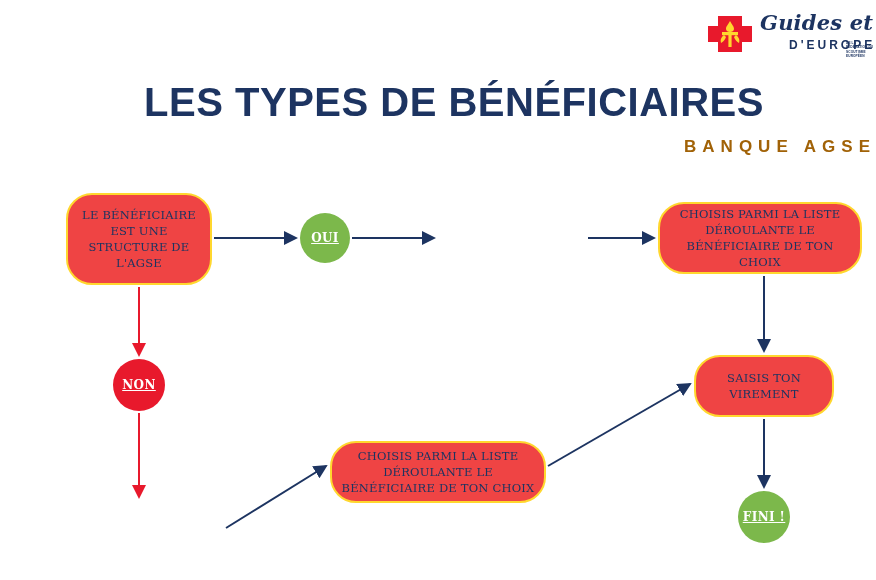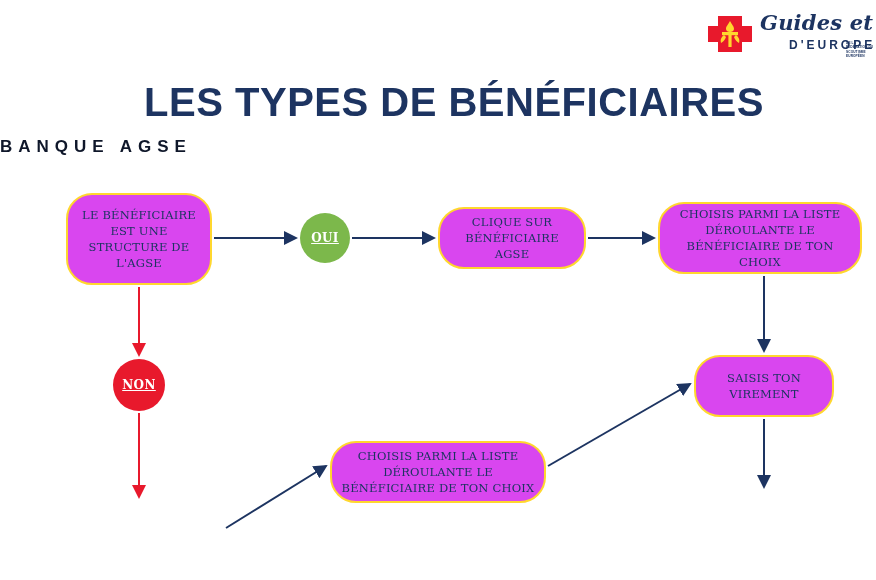--- a/index.html
+++ b/index.html
@@ -80,26 +80,26 @@
     font-size: 40px;
     letter-spacing: 0.5px;
     color: #1d3461;
     white-space: nowrap;
   }
   #page-subtitle {
     position: absolute;
     left: 0;
     top: 137px;
     width: 876px;
-    text-align: left;
+    text-align: right;
     font-family: "Liberation Sans", sans-serif;
     font-weight: bold;
     font-size: 17px;
     letter-spacing: 6px;
-    color: #0f172a;
+    color: #a16207;
   }
 
   
   #flow {
     position: absolute;
     left: 0;
     top: 0;
     width: 876px;
     height: 580px;
   }
@@ -117,21 +117,21 @@
     display: flex;
     align-items: center;
     justify-content: center;
     text-align: center;
     font-family: "DejaVu Serif", serif;
     color: #1d3461;
   }
   .node.box {
     border: 2px solid #ffd72e;
     border-radius: 26px;
-    background: #d946ef;
+    background: #ef4444;
     font-size: 11.5px;
     line-height: 16px;
     letter-spacing: 0.2px;
     padding: 4px 8px;
   }
   .node.circle {
     border-radius: 50%;
     color: #ffffff;
     font-size: 12px;
     font-weight: bold;
@@ -187,34 +187,34 @@
   </svg>
 
   <div class="node box" style="left:66px; top:193px; width:146px; height:92px;">
     <span>LE BÉNÉFICIAIRE EST UNE STRUCTURE DE L'AGSE</span>
   </div>
 
   <div class="node circle green" style="left:300px; top:213px; width:50px; height:50px;">
     <span>OUI</span>
   </div>
 
-  <div class="node box" style="left:438px; top:207px; width:148px; height:62px;">
-    <span>CLIQUE SUR BÉNÉFICIAIRE AGSE</span>
-  </div>
 
   <div class="node box" style="left:658px; top:202px; width:204px; height:72px;">
     <span>CHOISIS PARMI LA LISTE DÉROULANTE LE BÉNÉFICIAIRE DE TON CHOIX</span>
   </div>
 
   <div class="node box" style="left:694px; top:355px; width:140px; height:62px;">
     <span>SAISIS TON VIREMENT</span>
   </div>
 
   <div class="node circle red" style="left:113px; top:359px; width:52px; height:52px;">
     <span>NON</span>
   </div>
 
   <div class="node box" style="left:330px; top:441px; width:216px; height:62px;">
     <span>CHOISIS PARMI LA LISTE DÉROULANTE LE BÉNÉFICIAIRE DE TON CHOIX</span>
   </div>
 
+  <div class="node circle green" style="left:738px; top:491px; width:52px; height:52px;">
+    <span>FINI !</span>
+  </div>
 
 </div>
 
 </body></html>

